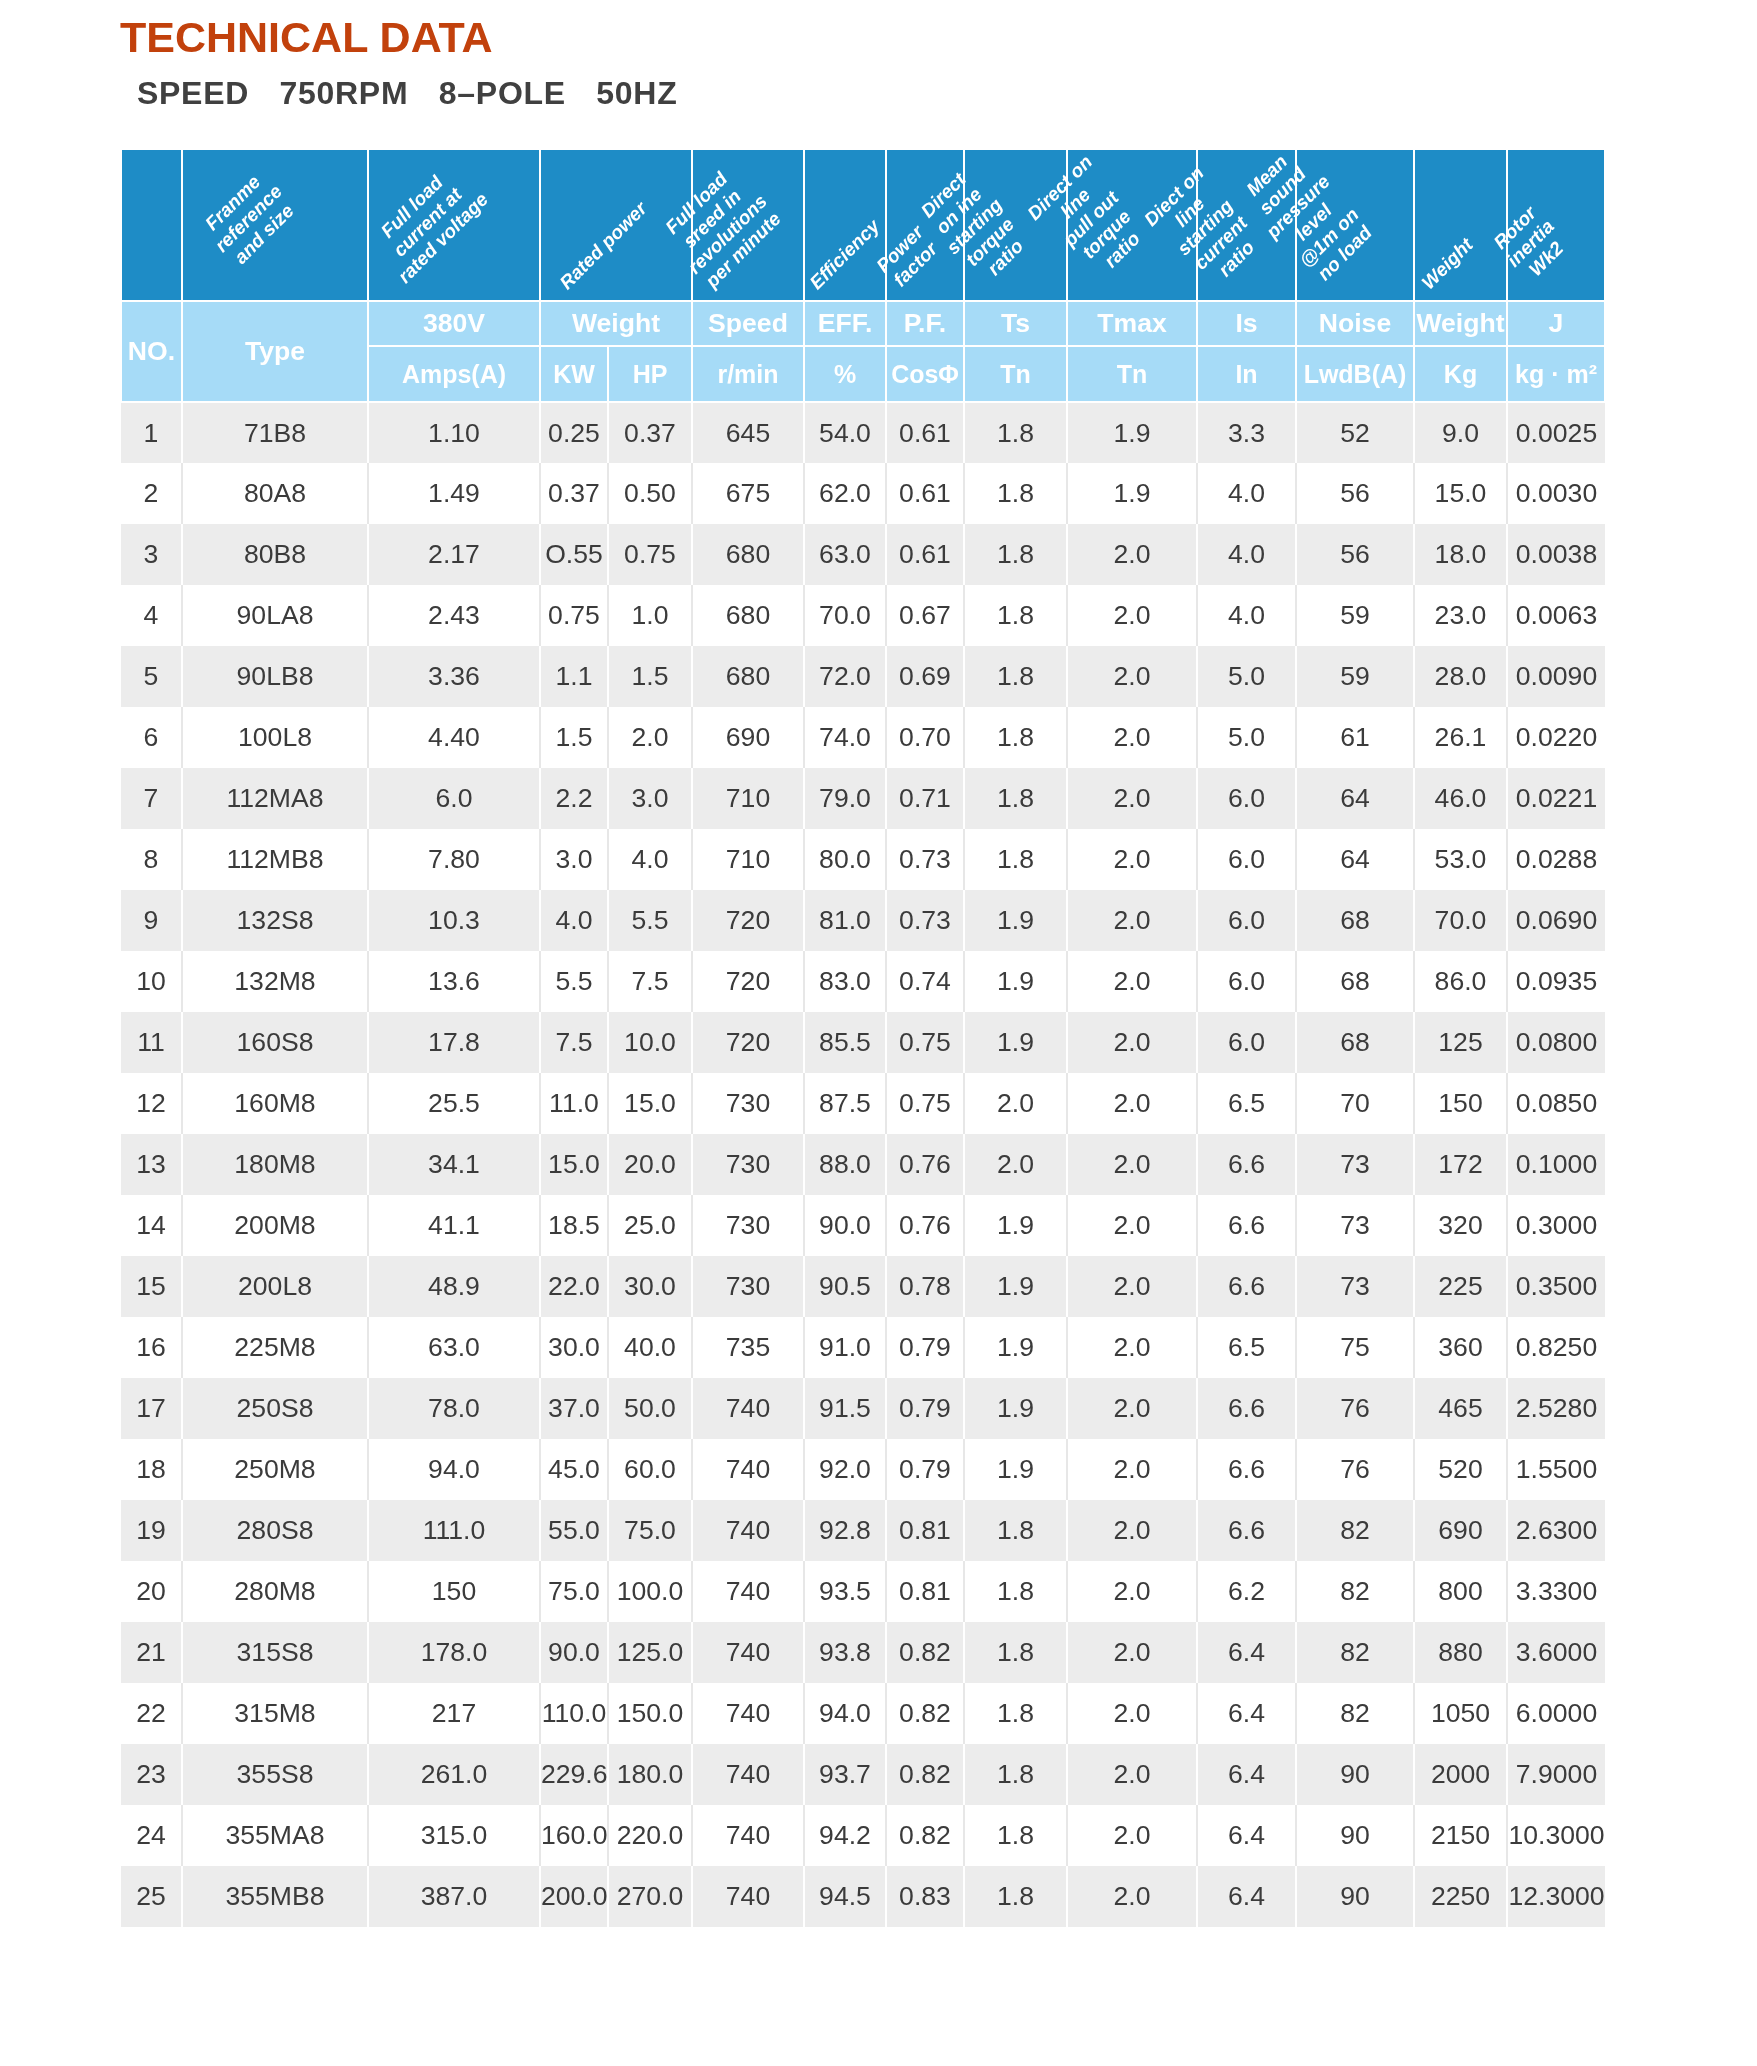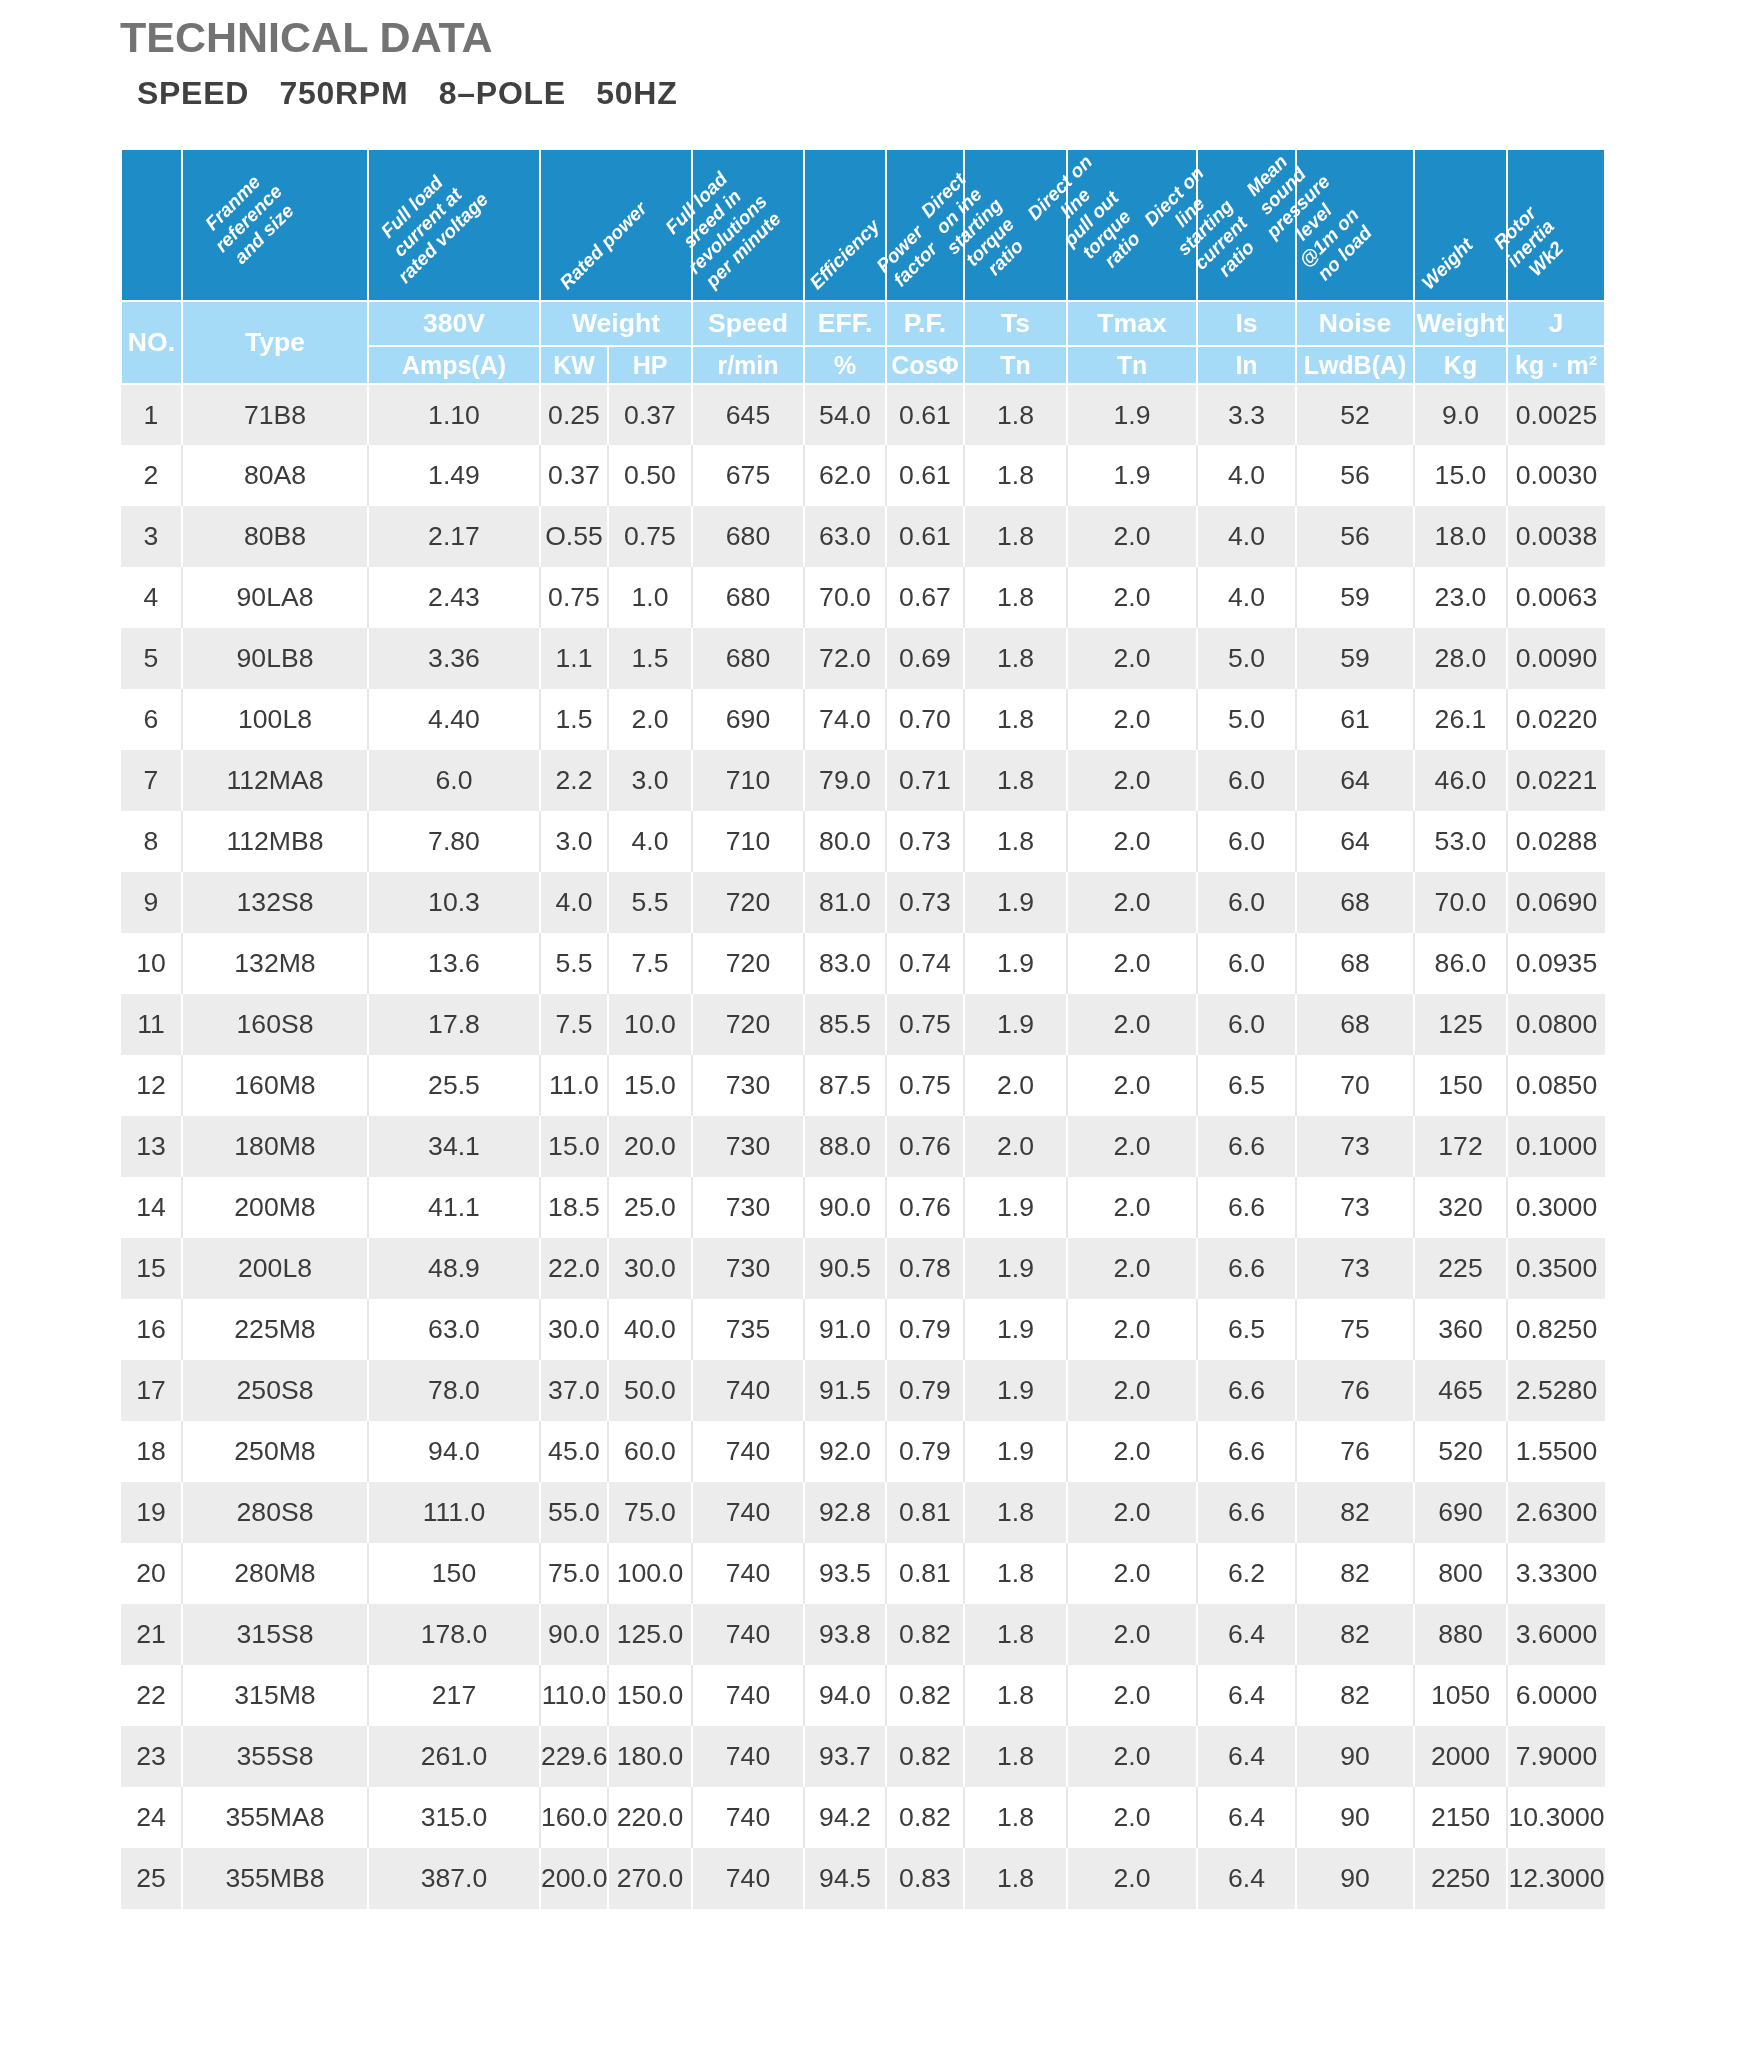--- a/index.html
+++ b/index.html
@@ -4,21 +4,21 @@
 <style>
   * { margin:0; padding:0; box-sizing:border-box; }
   html,body { background:#ffffff; }
   body {
     width:1757px; height:2066px; position:relative;
     font-family:"Liberation Sans","DejaVu Sans",sans-serif;
   }
   .page-title {
     position:absolute; left:120px; top:12.6px;
     font-size:43px; font-weight:bold; letter-spacing:0px;
-    color:#737373;
+    color:#c2410c;
   }
   .page-subtitle {
     position:absolute; left:137px; top:75px;
     font-size:32px; font-weight:bold; word-spacing:21px; letter-spacing:0.7px;
     color:#404040;
   }
   table.tech {
     position:absolute; left:120px; top:148px; width:1483px;
     border-collapse:collapse; table-layout:fixed;
   }
@@ -33,21 +33,21 @@
     color:#ffffff; font-weight:bold; font-style:italic;
     font-size:19px; line-height:1.16; text-align:center;
     white-space:pre-line; pointer-events:none;
   }
   
   tr.sub th {
     background:#A6DBF7; color:#ffffff; font-weight:bold;
     border:2.8px solid #ffffff; text-align:center; vertical-align:middle;
   }
   tr.sub1 th { height:45px; font-size:26.6px; }
-  tr.sub2 th { height:38px; font-size:25px; }
+  tr.sub2 th { height:56px; font-size:25px; }
   tr.sub th.merged { font-size:26.6px; }
   
   tbody.data td {
     height:61px; text-align:center; vertical-align:middle;
     font-size:26.6px; color:#3B3B3B;
   }
   tbody.data tr.odd  td { background:#ECECEC; border-left:2.1px solid #ffffff; }
   tbody.data tr.even td { background:#ffffff; border-left:2.1px solid #E7E7E7; }
   tbody.data tr td:first-child { border-left:none; }
 </style>

